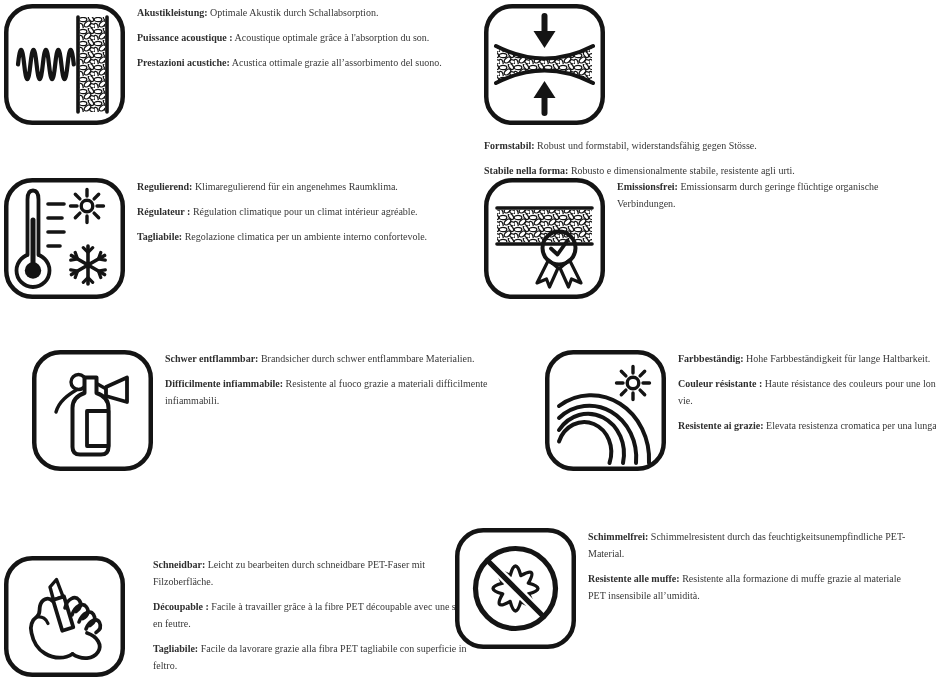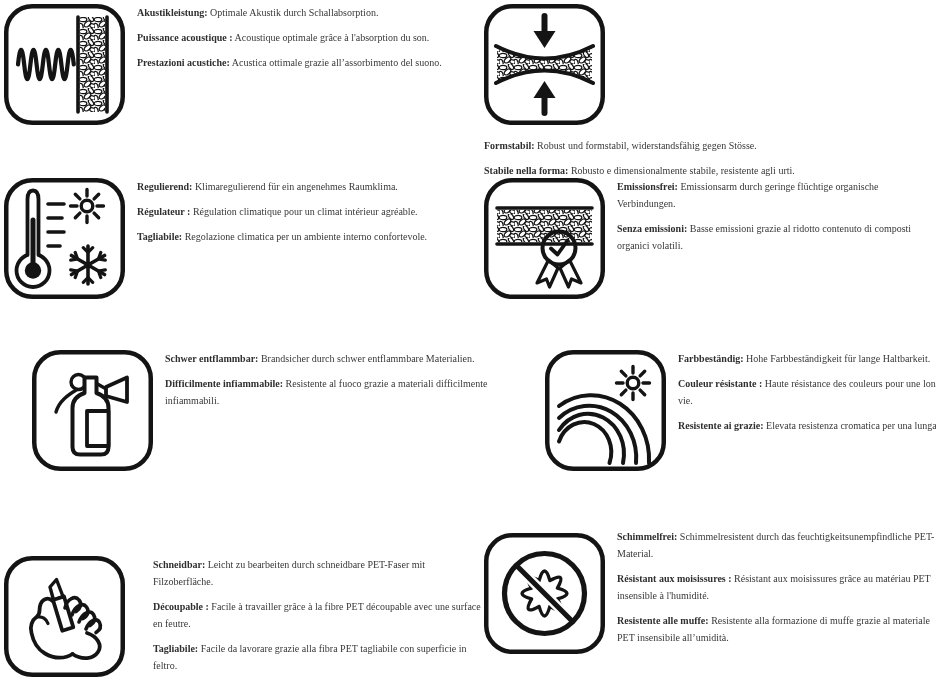--- a/index.html
+++ b/index.html
@@ -12,21 +12,21 @@
   .feature{position:absolute;display:flex;gap:12px;align-items:flex-start;}
   .icon-box{width:121px;height:121px;flex:0 0 121px;}
   .icon-box svg{display:block;width:121px;height:121px;}
   .text p{margin:0 0 8px 0;font-size:10px;line-height:17px;font-family:Liberation Serif, serif;}
   .text b{font-weight:700;color:#2f2f2f;}
   .f-left  .text{width:331px;}
   .f-right .text{width:319px;}
   .p0{left:4px;top:4px;}    .p1{left:484px;top:4px;flex-direction:column;}
   .p2{left:4px;top:178px;}  .p3{left:484px;top:178px;}
   .p4{left:4px;top:350px;padding-left:28px;}  .p5{left:508px;top:350px;padding-left:37px;}
-  .p6{left:4px;top:556px;gap:28px;}  .p7{left:484px;top:528px;align-items:flex-end;}
+  .p6{left:4px;top:556px;gap:28px;}  .p7{left:455px;top:528px;}
   .frame{fill:#fff;stroke:#141414;stroke-width:4.5;}
   .ln{stroke:#141414;fill:none;stroke-linecap:round;stroke-linejoin:round;}
   .fl{stroke:#141414;fill:#fff;stroke-linejoin:round;}
   .feltloop{fill:none;stroke:#141414;stroke-width:1.3;}
 </style>
 </head>
 <body>
 
 <div class="sheet">
 
@@ -133,21 +133,20 @@
         <g>
           <path class="fl" stroke-width="3.2" d="M64.5 82 L53 105 L62.5 101 L65.5 109 L74 90 Z"></path>
           <path class="fl" stroke-width="3.2" d="M85.5 82 L97 105 L87.5 101 L84.5 109 L76 90 Z"></path>
           <circle class="ln" stroke-width="4" cx="75" cy="70" r="16.5" fill="#fff"></circle>
           <path class="ln" stroke-width="3.8" d="M67 70.5 L73.5 76.5 L83.5 62.5"></path>
         </g>
       </svg>
     </div>
     <div class="text">
       <p><b>Emissionsfrei:</b> <span>Emissionsarm durch geringe flüchtige organische Verbindungen.</span></p>
-      <p><b>Senza emissioni:</b> <span>Basse emissioni grazie al ridotto contenuto di composti organici volatili.</span></p>
     </div>
   </div>
 
   <div class="feature f-left p4">
     <div class="icon-box">
       <svg viewBox="0 0 121 121">
         <rect class="frame" x="2.25" y="2.25" width="116.5" height="116.5" rx="26"></rect>
         <line class="ln" stroke-width="3.4" x1="62" y1="32" x2="76" y2="40"></line>
         <polygon class="fl" stroke-width="3.8" points="74,37 95,27.5 95,52 74,46"></polygon>
         <circle class="ln" stroke-width="3.4" cx="46.5" cy="32" r="7.5"></circle>
@@ -212,18 +211,17 @@
       <svg viewBox="0 0 121 121">
         <rect class="frame" x="2.25" y="2.25" width="116.5" height="116.5" rx="26"></rect>
         <path class="ln" stroke-width="3.4" d="M73.4 65.9 Q83.1 83.1 65.9 73.4 Q60.5 92.5 55.1 73.4 Q37.9 83.1 47.6 65.9 Q28.5 60.5 47.6 55.1 Q37.9 37.9 55.1 47.6 Q60.5 28.5 65.9 47.6 Q83.1 37.9 73.4 55.1 Q92.5 60.5 73.4 65.9 Z"></path>
         <line x1="38" y1="38" x2="83" y2="83" stroke="#ffffff" stroke-width="10"></line>
         <circle class="ln" stroke-width="5.2" cx="60.5" cy="60.5" r="40"></circle>
         <line class="ln" stroke-width="5.2" x1="32.5" y1="32.5" x2="88.5" y2="88.5"></line>
       </svg>
     </div>
     <div class="text">
       <p><b>Schimmelfrei:</b> <span>Schimmelresistent durch das feuchtigkeitsunempfindliche PET-Material.</span></p>
-      <p><b>Résistant aux moisissures :</b> <span>Résistant aux moisissures grâce au matériau PET insensible à l'humidité.</span></p>
       <p><b>Resistente alle muffe:</b> <span>Resistente alla formazione di muffe grazie al materiale PET insensibile all’umidità.</span></p>
     </div>
   </div>
 
 </div>
 
 </body></html>

